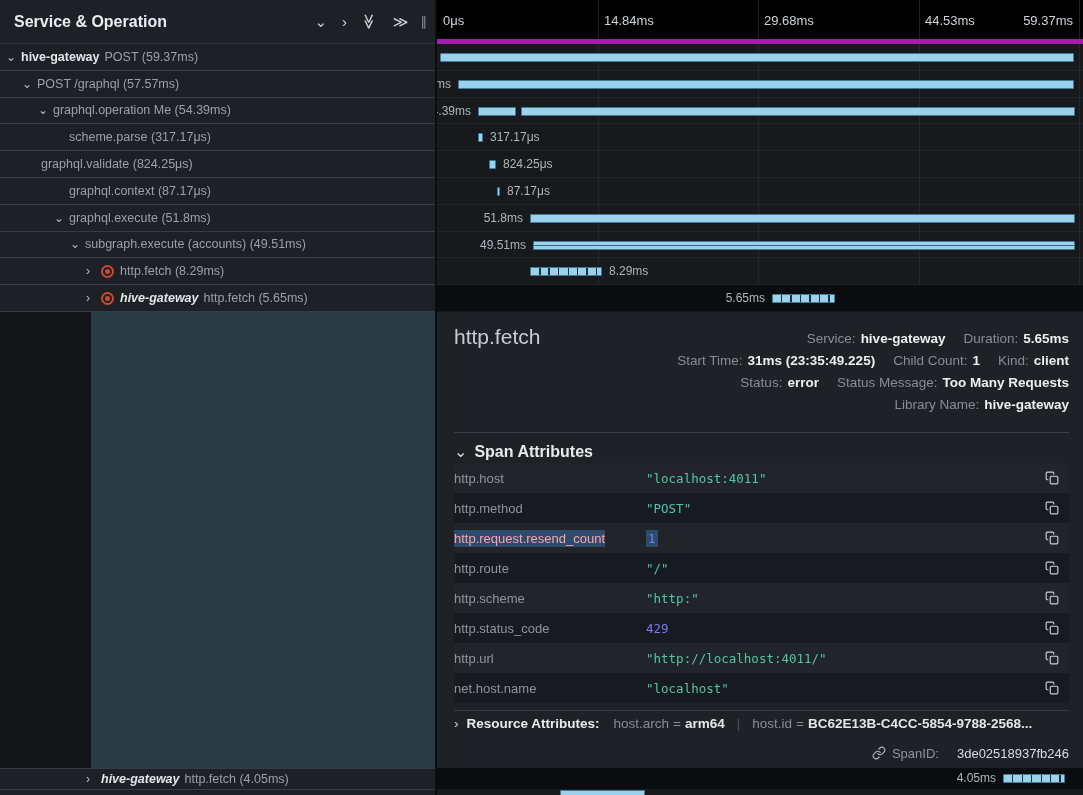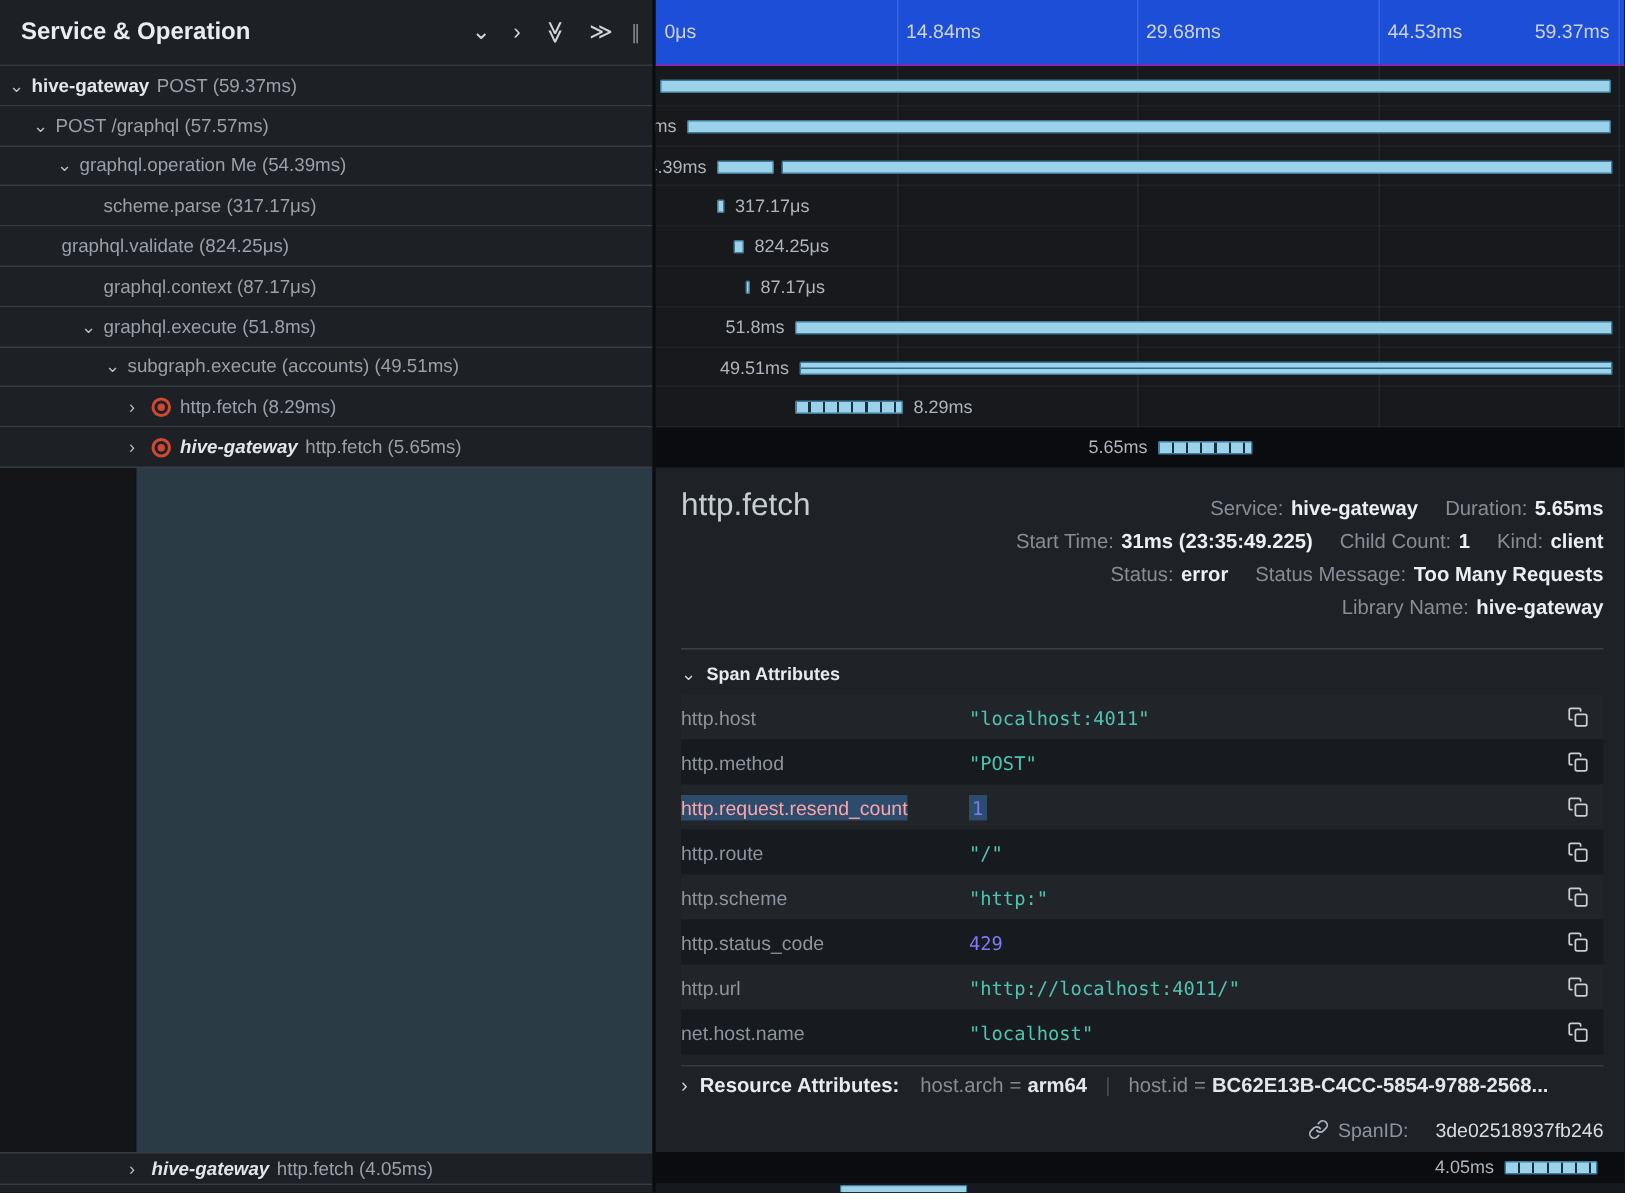--- a/index.html
+++ b/index.html
@@ -13,22 +13,22 @@
   .lh-title { font-size:16px; font-weight:700; color:#e9ecf0; }
   .lh-icons { margin-left:auto; display:flex; align-items:center; gap:15px; color:#d2d6da; font-size:15px; }
   .lh-icons .ic { cursor:pointer; line-height:1; }
   .ic.rot { display:inline-block; transform:rotate(90deg); }
   .handle { color:#8a9096; font-size:13px; margin-left:12px; }
 
   
   .divider { position:absolute; left:435px; top:0; width:2px; height:795px; background:#0a0c0e; z-index:5; }
 
   
-  .ruler { position:absolute; left:437px; top:0; width:646px; height:44px; background:#1d4ed8;
-    border-bottom:1px solid #a21caf; overflow:hidden; }
+  .ruler { position:absolute; left:437px; top:0; width:646px; height:44px; background:#000000;
+    border-bottom:5px solid #a21caf; overflow:hidden; }
   .tick-line { position:absolute; top:0; bottom:0; width:1px; background:rgba(255,255,255,.13); }
   .tick-label { position:absolute; top:13px; font-size:13px; color:#ced3d8; white-space:nowrap; }
 
   
   .tree { position:absolute; left:0; top:44px; width:435px; height:268px; }
   .tree-row { height:26.8px; background:#1d2126; border-bottom:1px solid #363c43; display:flex;
     align-items:center; font-size:12.5px; color:#99a0a7; cursor:pointer; white-space:nowrap; overflow:hidden; }
   .chev { width:15px; flex:0 0 15px; color:#b9bfc5; font-size:12px; line-height:1; }
   .err { width:13px; height:13px; flex:0 0 13px; border:2px solid #cc4a31; border-radius:50%;
     margin-right:6px; position:relative; }
@@ -51,21 +51,21 @@
     border-left:1px solid #0e1418; }
 
   
   .detail { position:absolute; left:437px; top:312px; width:646px; height:456px; background:#1e2227; }
   .d-title { position:absolute; left:17px; top:13px; font-size:21px; color:#c6cdd3; }
   .d-meta { position:absolute; right:14px; top:16px; text-align:right; font-size:13.5px; line-height:22px; color:#868d94; }
   .m-label { color:#868d94; }
   .m-label.gap { margin-left:18px; }
   .m-value { color:#eceef0; font-weight:700; margin-left:5px; }
   .d-sep { position:absolute; left:17px; right:14px; top:120px; border-top:1px solid #3a4046; }
-  .sa-header { position:absolute; left:17px; top:130px; font-size:12px; font-weight:700; color:#e8ebee; cursor:pointer; }
+  .sa-header { position:absolute; left:17px; top:130px; font-size:16px; font-weight:700; color:#e8ebee; cursor:pointer; }
   .sa-chev { color:#cfd4d9; margin-right:7px; font-weight:400; }
   .attrs { position:absolute; left:17px; right:14px; top:151px; }
   .attr-row { height:30px; display:flex; align-items:center; padding:0 10px 0 0; }
   .attr-row.odd { background:#212529; }
   .attr-row.even { background:#171a1e; }
   .attr-key { flex:0 0 192px; font-size:13px; color:#8d959c; }
   .attr-val { font-family:"DejaVu Sans Mono", monospace; font-size:12.5px; color:#4fc5b0; }
   .attr-val.num { color:#7b7bf2; }
   .hl { background:#2d4b6d; color:#fca5a5; padding:1px 0; }
   .hl-val { background:#2d4b6d; padding:1px 2px; }

